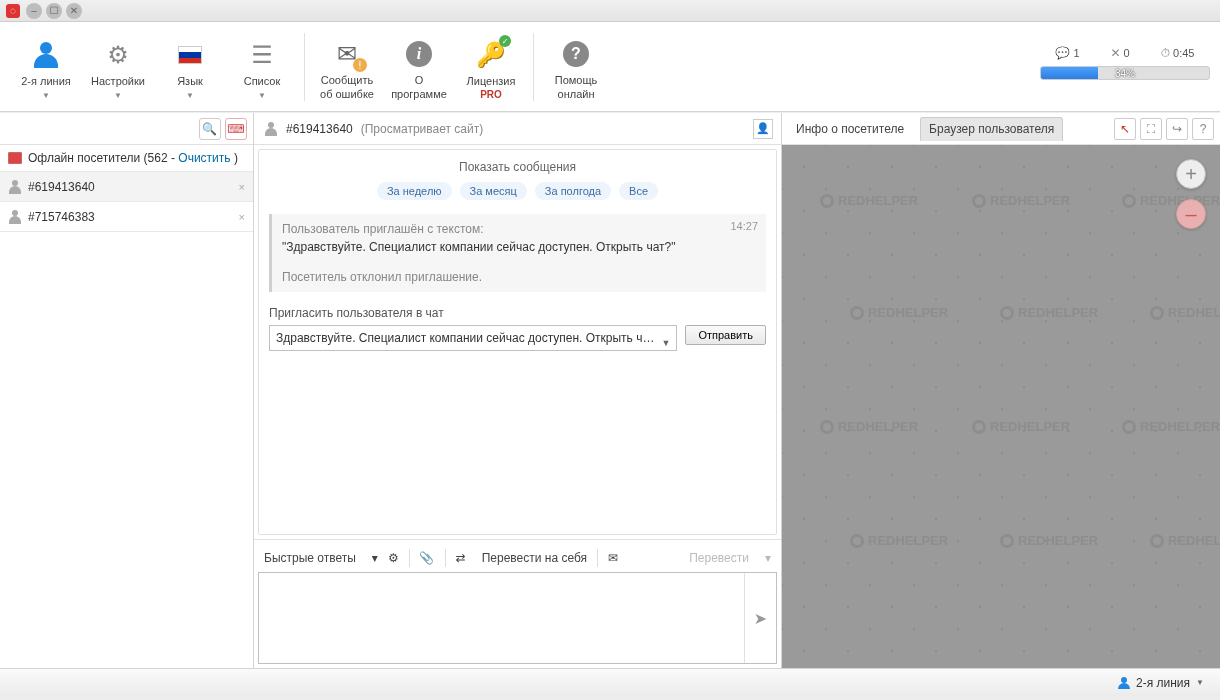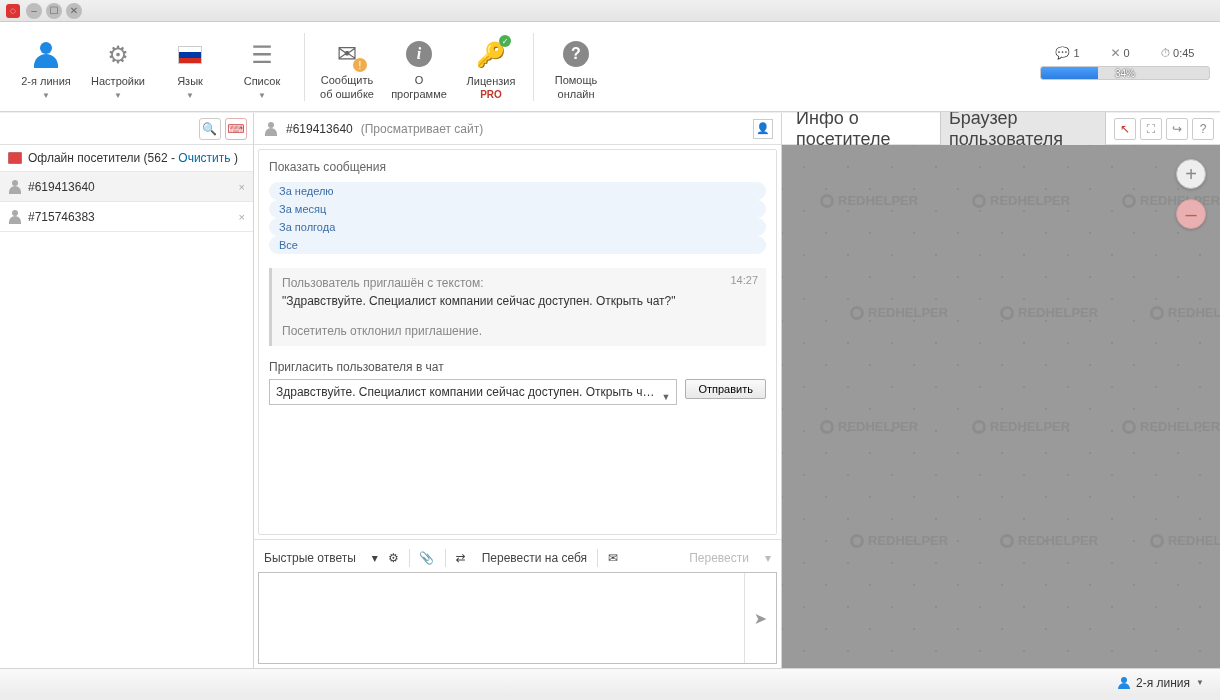--- a/index.html
+++ b/index.html
@@ -59,22 +59,22 @@
   .vi-icon::before { content: ""; position: absolute; top: 0; left: 4px; width: 6px; height: 6px; background: #aaa; border-radius: 50%; }
   .vi-icon::after { content: ""; position: absolute; top: 6px; left: 1px; width: 12px; height: 8px; background: #aaa; border-radius: 6px 6px 0 0; }
   .visitor-item .close { position: absolute; right: 8px; color: #aaa; font-size: 11px; cursor: pointer; }
 
   .center { flex: 1; display: flex; flex-direction: column; border-right: 1px solid #d4d4d4; min-width: 0; }
   .chat-head { height: 32px; border-bottom: 1px solid #e0e0e0; display: flex; align-items: center; padding: 0 10px; gap: 8px; font-size: 12px; color: #333; position: relative; }
   .chat-head .vi-icon { width: 14px; height: 14px; position: relative; }
   .chat-head .status { color: #888; }
   .chat-head .head-btn { position: absolute; right: 8px; width: 20px; height: 20px; border: 1px solid #ccc; display: flex; align-items: center; justify-content: center; color: #888; font-size: 11px; cursor: pointer; }
   .chat-body { flex: 1; padding: 10px; overflow: auto; border: 1px solid #e0e0e0; margin: 4px; border-radius: 2px; background: #fff; }
-  .show-msgs { font-size: 12px; color: #666; margin-bottom: 8px; }
-  .range-pills { display: flex; justify-content: center; margin-bottom: 14px; flex-direction: column; }
+  .show-msgs { text-align: center; font-size: 12px; color: #666; margin-bottom: 8px; }
+  .range-pills { display: flex; justify-content: center; gap: 8px; margin-bottom: 14px; }
   .pill { background: #eef4fb; color: #3a6da5; padding: 3px 10px; border-radius: 10px; font-size: 11px; cursor: pointer; }
   .event-block { border-left: 3px solid #d0d0d0; padding: 6px 10px; background: #f6f6f6; position: relative; margin-bottom: 14px; }
   .event-block .ev-line { color: #888; font-size: 12px; line-height: 1.5; }
   .event-block .ev-quote { color: #333; }
   .event-block .ev-decl { color: #888; margin-top: 12px; }
   .event-block .ts { position: absolute; top: 6px; right: 8px; font-size: 11px; color: #999; }
   .invite-lbl { font-size: 12px; color: #555; margin-bottom: 5px; }
   .invite-row { display: flex; gap: 8px; }
   .invite-select { flex: 1; height: 26px; border: 1px solid #c0c0c0; background: #fff; padding: 0 22px 0 6px; font-size: 12px; position: relative; color: #333; overflow: hidden; white-space: nowrap; text-overflow: ellipsis; line-height: 24px; text-align: right; }
   .invite-select::after { content: "▼"; position: absolute; right: 6px; top: 5px; font-size: 9px; color: #666; }
@@ -84,21 +84,21 @@
   .compose-bar { height: 28px; display: flex; align-items: center; gap: 10px; padding: 0 6px; font-size: 12px; color: #444; }
   .cb-item { display: flex; align-items: center; gap: 16px; cursor: pointer; }
   .cb-item.disabled { color: #bbb; }
   .cb-sep { width: 1px; height: 18px; background: #ddd; }
   .compose-box { display: flex; border: 1px solid #c0c0c0; height: 92px; }
   .compose-text { flex: 1; border: none; resize: none; outline: none; padding: 6px; font-size: 12px; }
   .compose-send { width: 32px; border-left: 1px solid #e0e0e0; display: flex; align-items: center; justify-content: center; color: #999; font-size: 16px; cursor: pointer; }
 
   .right { width: 438px; display: flex; flex-direction: column; }
   .right-tabs { height: 32px; border-bottom: 1px solid #e0e0e0; display: flex; align-items: center; padding: 0 6px; gap: 8px; }
-  .rtab { padding: 4px 8px; font-size: 18px; color: #444; cursor: pointer; }
+  .rtab { padding: 4px 8px; font-size: 12px; color: #444; cursor: pointer; }
   .rtab.active { background: #e6e6e6; border: 1px solid #ccc; border-bottom-color: #e6e6e6; border-radius: 3px 3px 0 0; }
   .right-tools { margin-left: auto; display: flex; gap: 4px; }
   .rtool { width: 22px; height: 22px; border: 1px solid #ccc; display: flex; align-items: center; justify-content: center; font-size: 12px; color: #888; cursor: pointer; border-radius: 2px; }
   .rtool.cursor { color: #c0392b; }
   .right-body { flex: 1; background: #a5a5a5; position: relative; overflow: hidden; }
   .preview-bg { position: absolute; inset: 0; background: #999;
     background-image: radial-gradient(circle, #8a8a8a 1px, transparent 1px), radial-gradient(circle, #8a8a8a 1px, transparent 1px);
     background-size: 44px 44px; background-position: 0 0, 22px 22px; opacity: 0.9; }
   .wm { position: absolute; color: #8d8d8d; font-weight: bold; font-size: 13px; display: flex; align-items: center; gap: 4px; }
   .wm .wm-o { width: 14px; height: 14px; border: 3px solid #8d8d8d; border-radius: 50%; }

